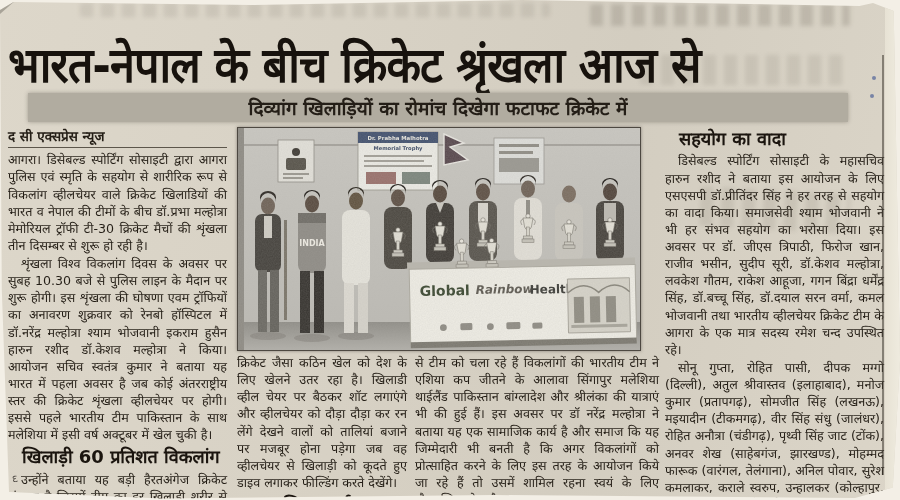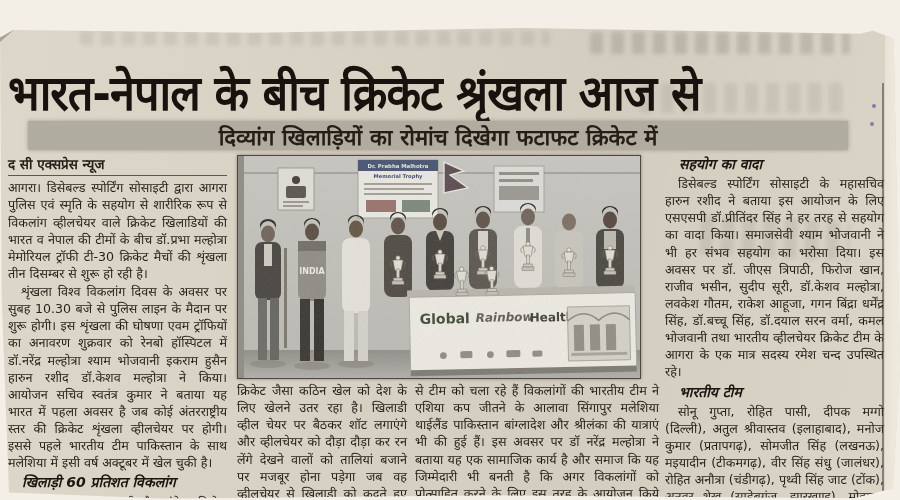--- a/index.html
+++ b/index.html
@@ -7,44 +7,43 @@
   body {
     width:900px; height:500px; position:relative; overflow:hidden;
     background:#f3efe6;
     font-family:"DejaVu Sans","Liberation Sans",sans-serif;
     color:#211b14;
   }
   .clipping {
     position:absolute; inset:0;
     background:linear-gradient(100deg,#ddd7ca 0%,#d8d2c5 35%,#d3cdc0 65%,#dbd5c8 100%);
     clip-path:polygon(0% 2%,1.5% .4%,28% 1%,58% 0%,95.5% 1.2%,97% .6%,99.3% 2.2%,99.7% 42%,100% 72%,99.2% 97.5%,95% 99.6%,55% 99%,18% 99.7%,1% 98.4%,.2% 58%);
-    margin-top:28px;
   }
   
   .smudge { position:absolute; filter:blur(2px); opacity:.5; border-radius:3px;
     background:repeating-linear-gradient(90deg, rgba(125,118,106,.55) 0 13px, rgba(0,0,0,0) 13px 21px); }
   .smudge.light { opacity:.28; }
   
   .headline {
     position:absolute; top:33px; left:8px; width:862px;
     font-size:45px; font-weight:800; letter-spacing:-1px;
     color:#17120d; white-space:nowrap; transform:scaleY(1.08);
   }
   .subbar {
     position:absolute; top:93px; left:28px; width:820px; height:29px;
     background:#b1aca0; box-shadow:0 0 4px rgba(90,85,75,.45);
     display:flex; align-items:center; justify-content:center;
   }
-  .subbar span { font-size:22px; font-weight:700; color:#241e17; white-space:nowrap; }
+  .subbar span { font-size:19px; font-weight:700; color:#241e17; white-space:nowrap; }
   
   .content { position:absolute; top:127px; left:8px; width:876px; height:360px; display:flex; }
   .col { font-size:12.6px; line-height:1.36; text-align:justify; color:#241e16; }
   .col p { margin:0 0 1px 0; text-indent:13px; }
   .col p.noindent { text-indent:0; }
-  .bodyhead { font-weight:800; font-size:14px; margin:2px 0 1px 14px; color:#1b150f;font-style:italic; }
+  .bodyhead { font-weight:800; font-size:18px; margin:2px 0 1px 14px; color:#1b150f; }
   .col1 { width:226px; padding-right:4px; }
   .byline { font-weight:800; font-size:13.5px; border-bottom:1px solid #5c564b; padding-bottom:2px; margin-bottom:3px; }
   .mid { width:422px; margin-left:6px; display:flex; flex-direction:column; }
   .midtext { display:flex; margin-top:3px; }
   .col2 { width:170px; }
   .col3 { width:244px; margin-left:8px; }
   .col4 { width:222px; margin-left:6px; }
   
   .photo { width:404px; height:224px; border:1px solid #4d4841; background:#c6c4be;
            box-shadow:0 0 3px rgba(60,55,48,.5); position:relative; }
@@ -272,21 +271,20 @@
         </div>
         <div class="col col3">
           <p class="noindent">से टीम को चला रहे हैं विकलांगों की भारतीय टीम ने एशिया कप जीतने के आलावा सिंगापुर मलेशिया थाईलैंड पाकिस्तान बांग्लादेश और श्रीलंका की यात्राएं भी की हुई हैं। इस अवसर पर डॉ नरेंद्र मल्होत्रा ने बताया यह एक सामाजिक कार्य है और समाज कि यह जिम्मेदारी भी बनती है कि अगर विकलांगों को प्रोत्साहित करने के लिए इस तरह के आयोजन किये जा रहे हैं तो उसमें शामिल रहना स्वयं के लिए गौरवान्वित होता है।</p>
         </div>
       </div>
     </div>
 
     <div class="col col4">
       <div class="bodyhead" style="margin-top:0;">सहयोग का वादा</div>
       <p>डिसेबल्ड स्पोर्टिंग सोसाइटी के महासचिव हारुन रशीद ने बताया इस आयोजन के लिए एसएसपी डॉ.प्रीतिंदर सिंह ने हर तरह से सहयोग का वादा किया। समाजसेवी श्याम भोजवानी ने भी हर संभव सहयोग का भरोसा दिया। इस अवसर पर डॉ. जीएस त्रिपाठी, फिरोज खान, राजीव भसीन, सुदीप सूरी, डॉ.केशव मल्होत्रा, लवकेश गौतम, राकेश आहूजा, गगन बिंद्रा धर्मेंद्र सिंह, डॉ.बच्चू सिंह, डॉ.दयाल सरन वर्मा, कमल भोजवानी तथा भारतीय व्हीलचेयर क्रिकेट टीम के आगरा के एक मात्र सदस्य रमेश चन्द उपस्थित रहे।</p>
-      <div class="bodyhead">भारतीय टीम</div>
       <p>सोनू गुप्ता, रोहित पासी, दीपक मग्गो (दिल्ली), अतुल श्रीवास्तव (इलाहाबाद), मनोज कुमार (प्रतापगढ़), सोमजीत सिंह (लखनऊ), मइयादीन (टीकमगढ़), वीर सिंह संधु (जालंधर), रोहित अनौत्रा (चंडीगढ़), पृथ्वी सिंह जाट (टोंक), अनवर शेख (साहेबगंज, झारखण्ड), मोहम्मद फारूक (वारंगल, तेलंगाना), अनिल पोवार, सुरेश कमलाकर, कराले स्वरुप, उन्हालकर (कोल्हापुर, महाराष्ट्र) भीम खूंटी, पोरबंदर (गुजरात) रमेश चन्द (आगरा) टीम के कोच आगरा के कैलाश प्रसाद हैं।</p>
     </div>
   </div>
 
   <div class="fold-line"></div>
   <div class="right-strip"></div>
   <div class="handwriting">01 Dec</div>
   <div class="ink-dot" style="left:872px;top:76px;"></div>
   <div class="ink-dot" style="left:870px;top:94px;"></div>
   <div class="pen-mark">ε</div>

